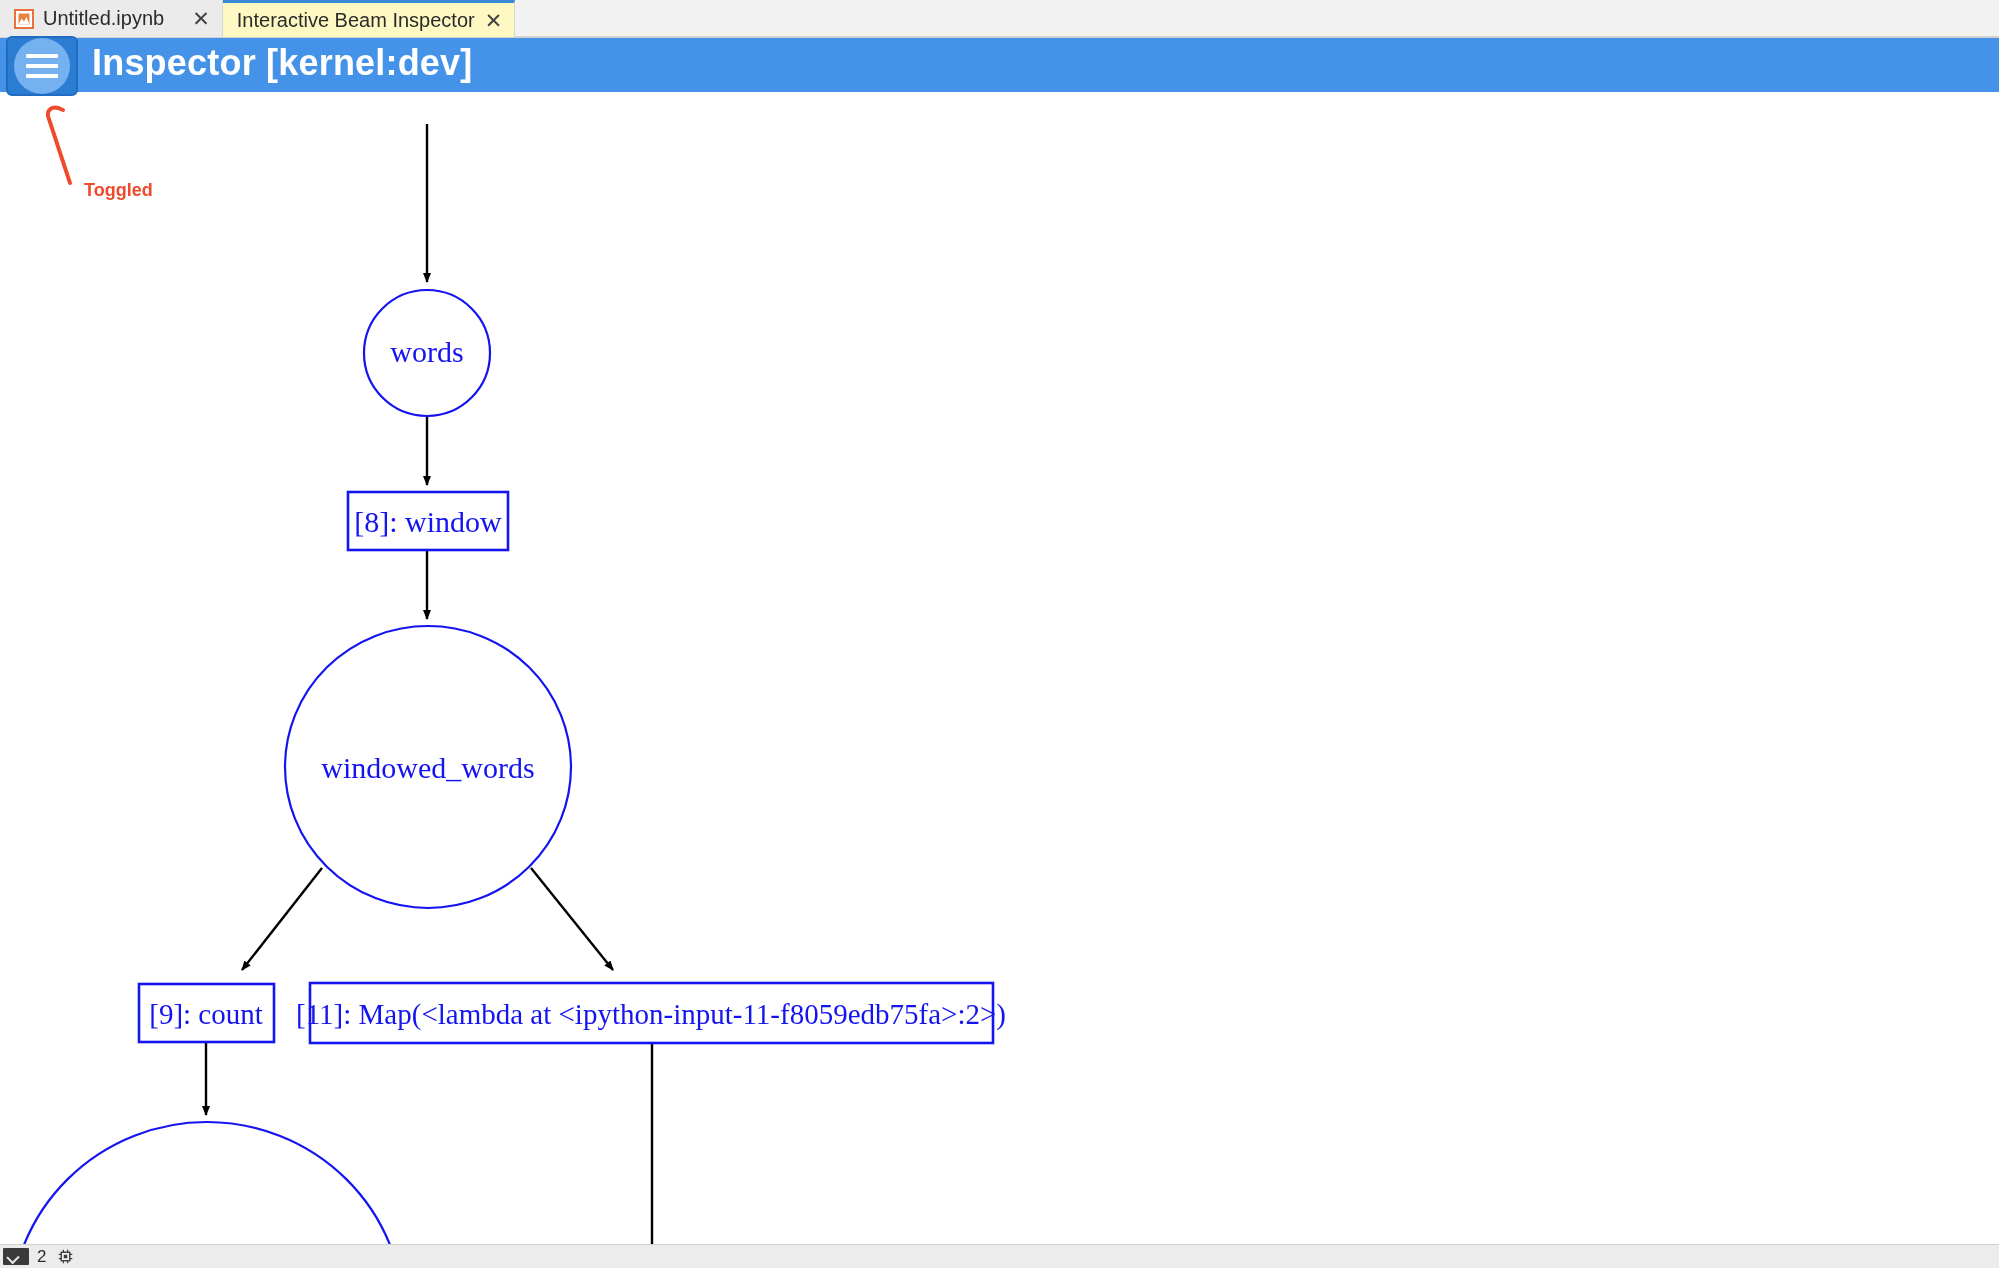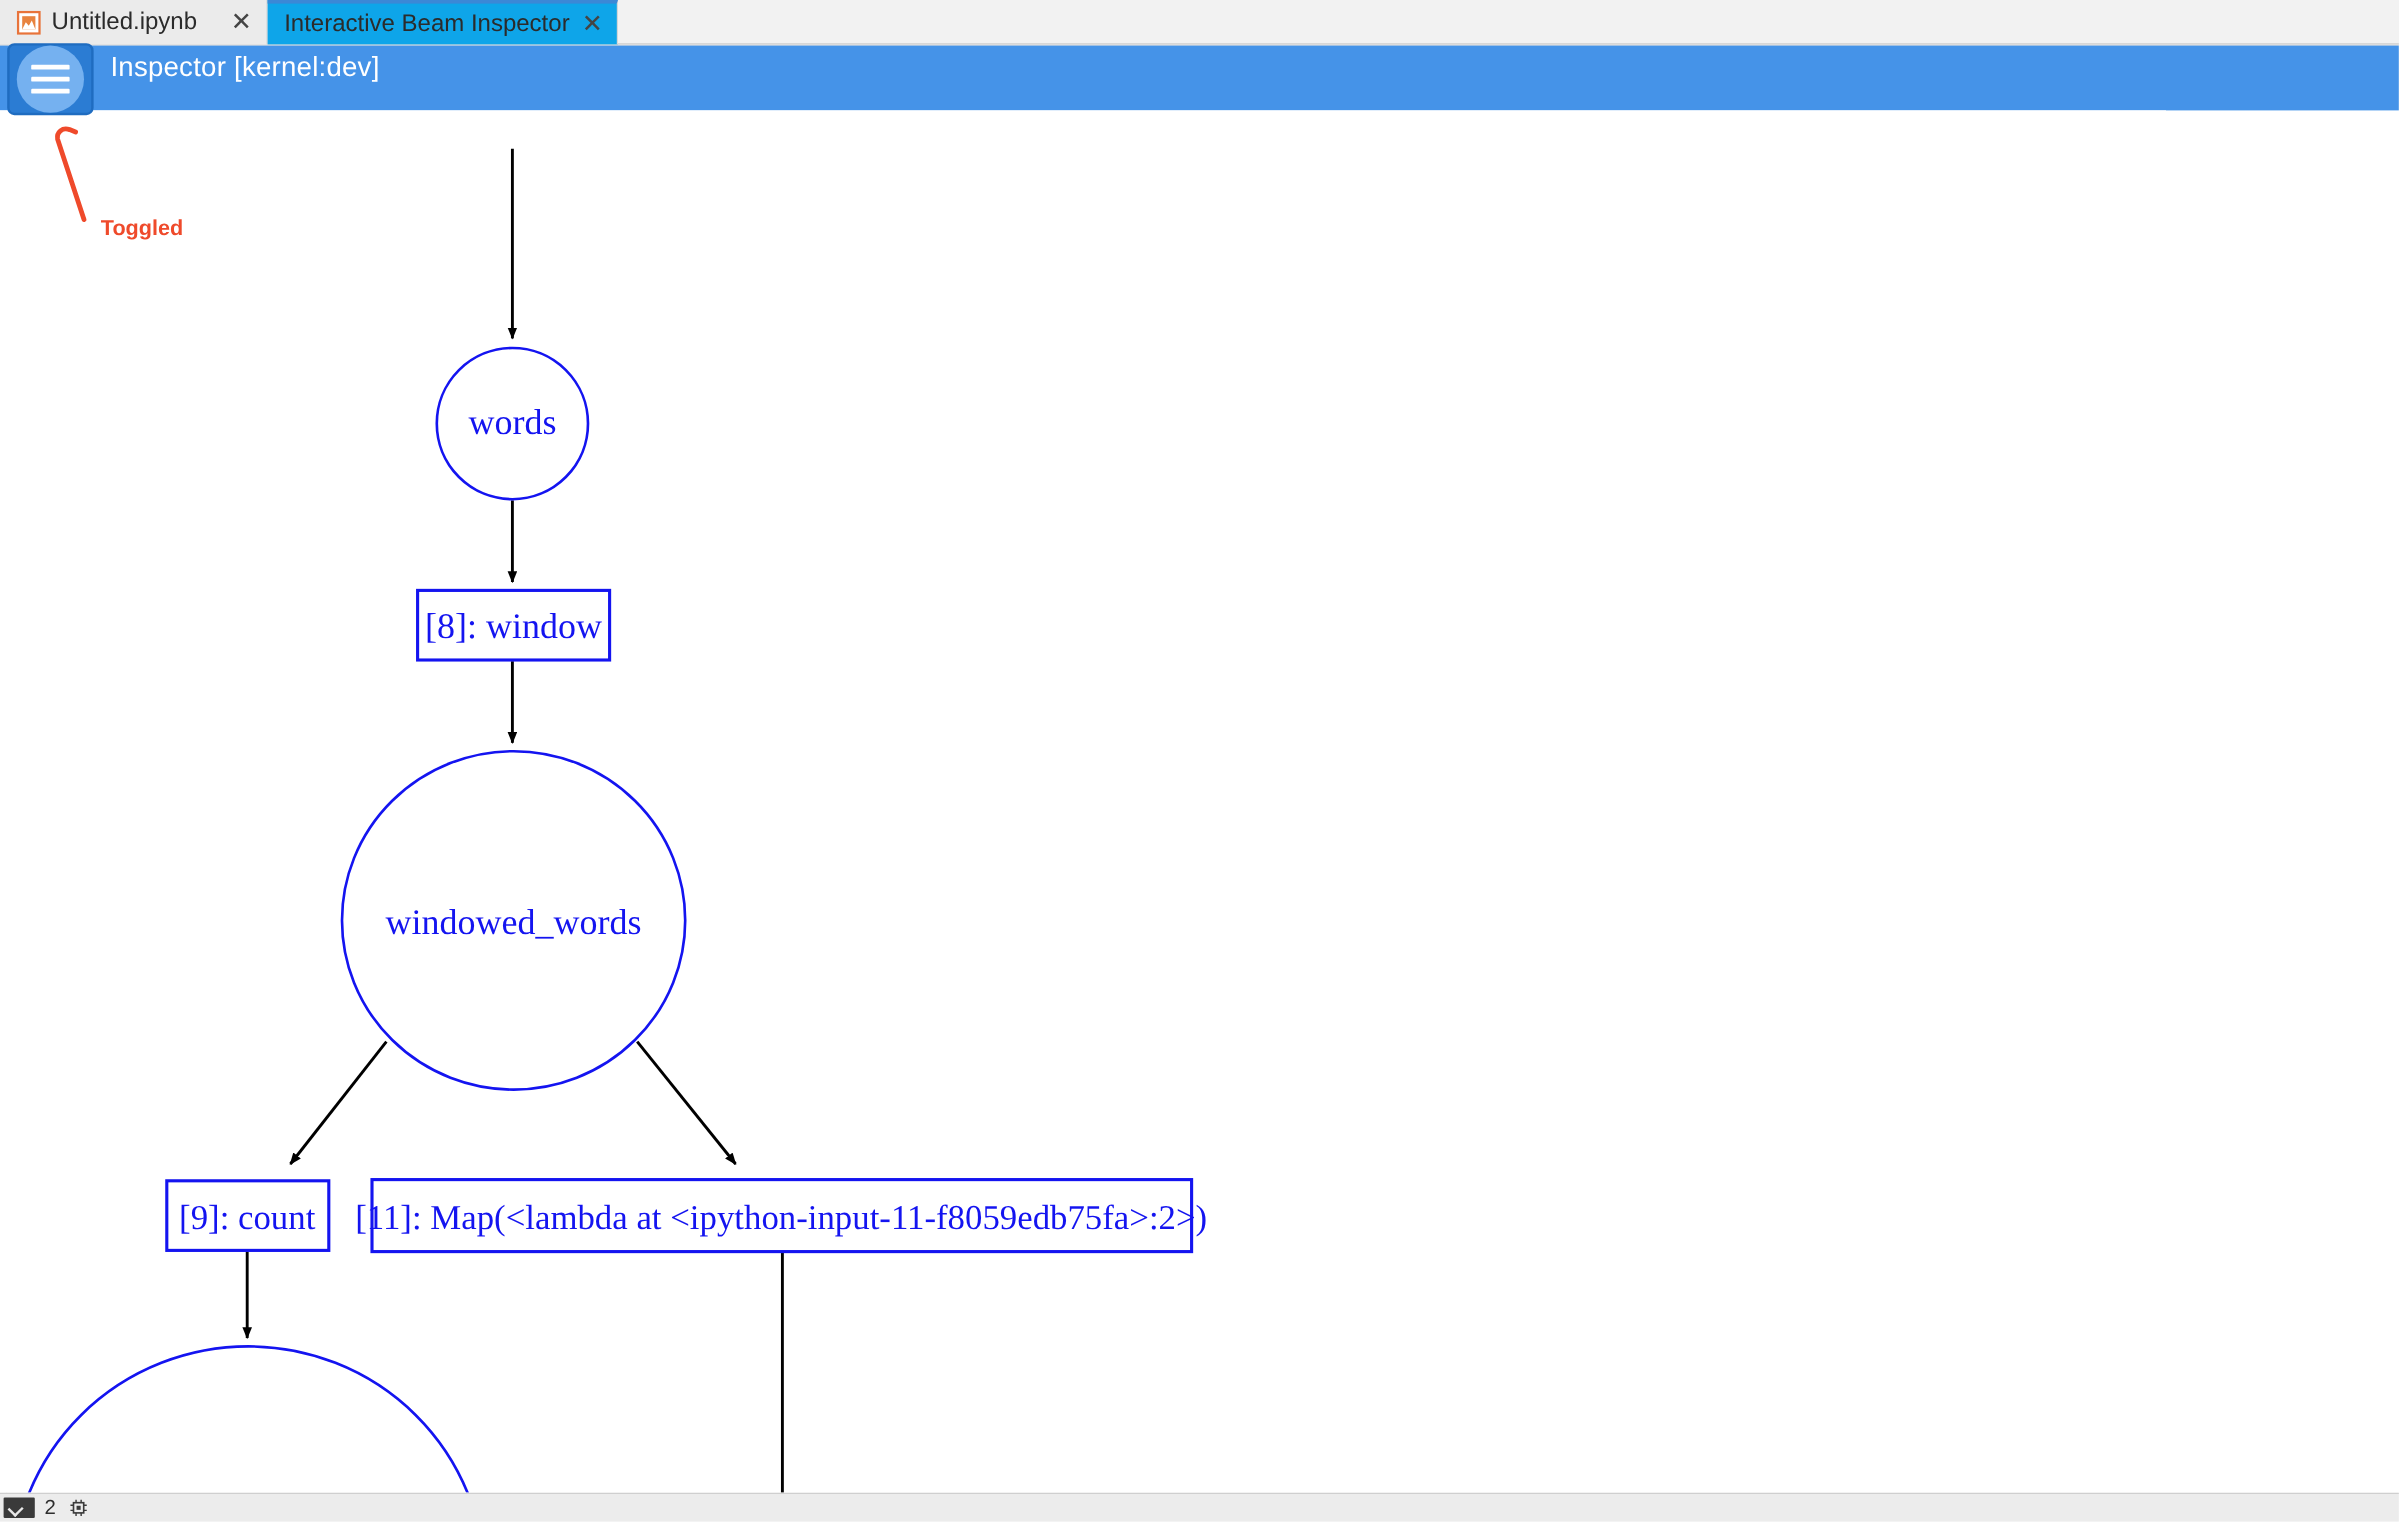--- a/index.html
+++ b/index.html
@@ -36,21 +36,21 @@
     font-size: 20px;
     color: #2b2b2b;
     background: #ededed;
     border-right: 1px solid #d6d6d6;
     cursor: default;
   }
   .tab.inactive {
     background: #ebebeb;
   }
   .tab.active {
-    background: #0ea5e9;
+    background: #fef9c3;
     border-top: 3px solid #3b88d6;
   }
   .tab-icon {
     width: 20px; height: 20px;
     margin-right: 9px;
     flex: 0 0 auto;
     display: block;
   }
   .tab-label {
     white-space: nowrap;
@@ -110,22 +110,22 @@
   #menu-toggle .bars i {
     display: block;
     height: 4px;
     background: #ffffff;
     margin: 6px 0;
     border-radius: 1px;
   }
   #header-title {
     position: absolute;
     left: 92px; top: 42px;
-    font-size: 23px;
-    font-weight: normal;
+    font-size: 36px;
+    font-weight: bold;
     color: #ffffff;
     letter-spacing: 0.2px;
     white-space: nowrap;
   }
 
   
   #annotation-arrow {
     position: absolute;
     left: 30px; top: 88px;
     z-index: 6;

